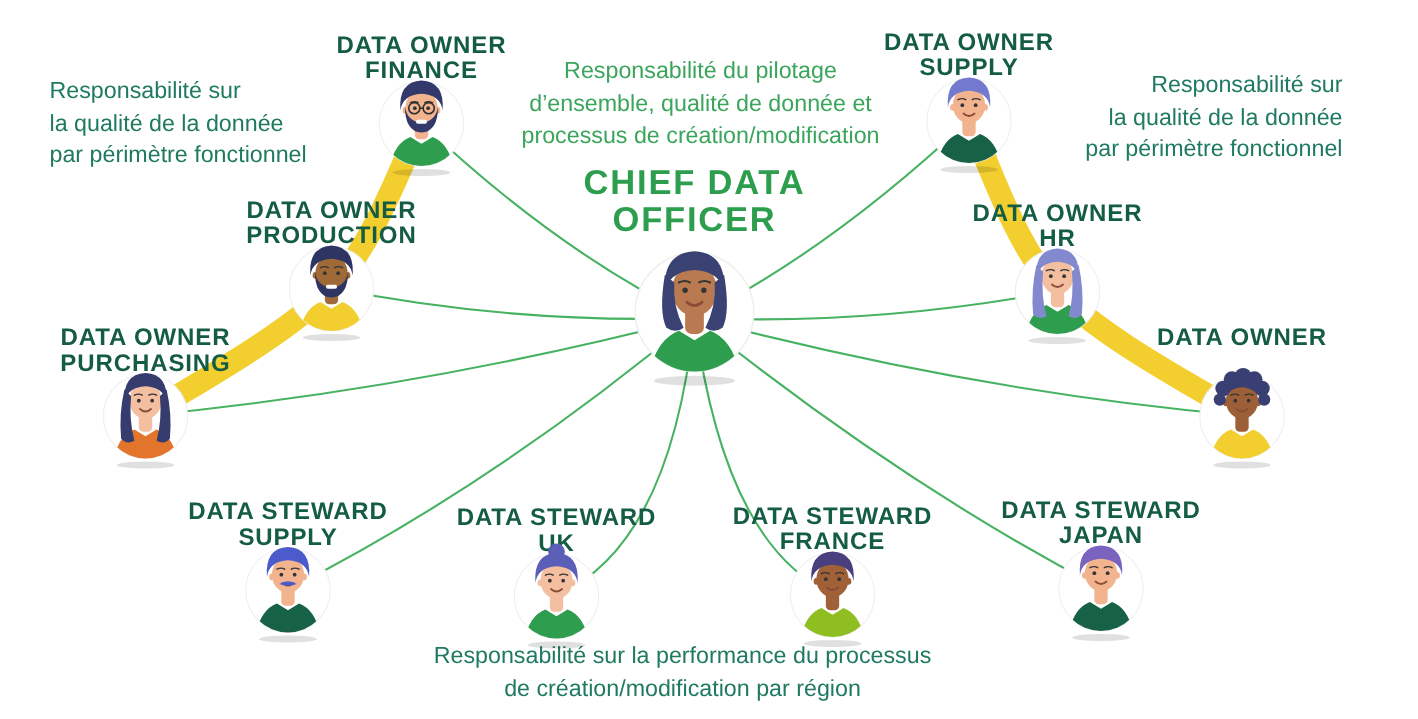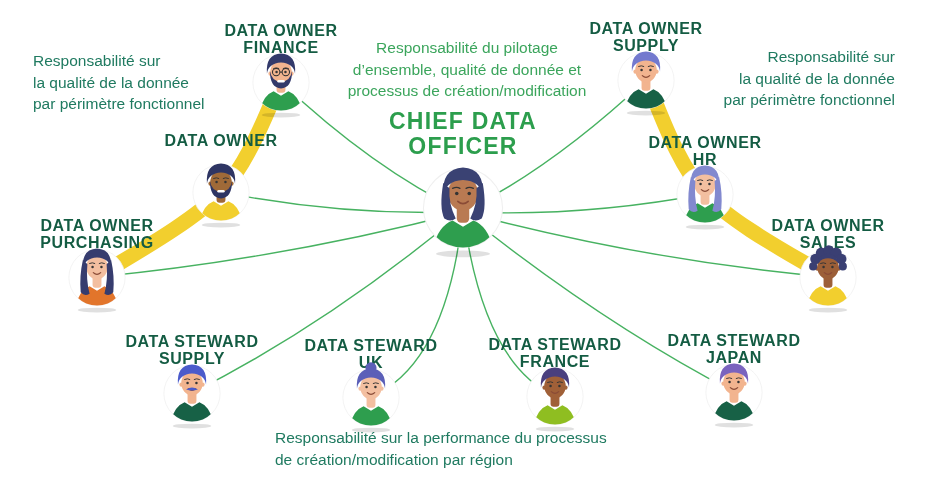--- a/index.html
+++ b/index.html
@@ -3,21 +3,21 @@
 <meta charset="utf-8">
 <style>
   html,body{margin:0;padding:0;background:#fff;}
   body{font-family:"Liberation Sans",sans-serif;}
   .stage{position:relative;width:945px;height:479px;background:#fff;overflow:hidden;}
   .connections{position:absolute;left:0;top:0;z-index:1;}
   .note{position:absolute;z-index:2;color:#1F7A60;font-size:15.5px;line-height:21.5px;white-space:pre-line;}
   .note--left{left:33px;top:50px;width:200px;text-align:left;}
   .note--right{right:50px;top:46px;width:210px;text-align:right;}
   .note--center{left:322px;top:37px;width:290px;text-align:center;color:#3BA55C;}
-  .note--bottom{left:275px;top:427px;width:380px;}
+  .note--bottom{left:265px;top:427px;width:380px;text-align:center;}
   .person-label{position:absolute;z-index:3;width:220px;text-align:center;
      font-weight:bold;font-size:16px;line-height:17px;letter-spacing:.6px;color:#145C43;}
   .person-label span{display:block;}
   .cdo-title{position:absolute;z-index:3;left:313px;top:109px;width:300px;text-align:center;
      font-weight:bold;font-size:23px;line-height:25px;letter-spacing:1.2px;color:#2C9E4D;white-space:pre-line;}
   .avatar{position:absolute;z-index:4;width:74px;}
   .avatar--big{width:104px;}
   .avatar svg{display:block;width:100%;height:auto;}
 </style>
 </head>
@@ -114,20 +114,21 @@
             <circle cx="56.5" cy="38" r="5"></circle>
             <path d="M48.5,38 L51.5,38"></path>
           </g>
   </svg>
       </div>
   </div>
 
   <div class="person">
     <div class="person-label" style="left: 111px; top: 132px;">
       <span>DATA OWNER</span>
+      <span>PRODUCTION</span>
     </div>
     <div class="avatar" style="left: 184px; top: 153.52px;">
         <svg viewBox="0 0 100 110" xmlns="http://www.w3.org/2000/svg">
     <defs>
             <clipPath id="clip1">
               <circle cx="50" cy="52" r="38"></circle>
             </clipPath>
           </defs>
     <ellipse cx="50" cy="96" rx="26" ry="3.2" fill="#000" opacity="0.12"></ellipse>
     <circle cx="50" cy="52" r="38" fill="#ffffff" stroke="#efefef" stroke-width="1"></circle>
@@ -242,21 +243,20 @@
     <path d="M40,33 Q44,31.2 47,33" stroke="#343434" stroke-width="1.3" fill="none" stroke-linecap="round"></path>
     <path d="M53,33 Q56,31.2 60,33" stroke="#343434" stroke-width="1.3" fill="none" stroke-linecap="round"></path>
     <path d="M45,45.5 Q50,50 55,45.5" stroke="#8a4b36" stroke-width="1.6" fill="none" stroke-linecap="round"></path>
   </svg>
       </div>
   </div>
 
   <div class="person">
     <div class="person-label" style="left: 718px; top: 217px;">
       <span>DATA OWNER</span>
-      <span>SALES</span>
     </div>
     <div class="avatar" style="left: 791px; top: 238.52px;">
         <svg viewBox="0 0 100 110" xmlns="http://www.w3.org/2000/svg">
     <defs>
             <clipPath id="clip5">
               <circle cx="50" cy="52" r="38"></circle>
             </clipPath>
           </defs>
     <ellipse cx="50" cy="96" rx="26" ry="3.2" fill="#000" opacity="0.12"></ellipse>
     <circle cx="50" cy="52" r="38" fill="#ffffff" stroke="#efefef" stroke-width="1"></circle>

